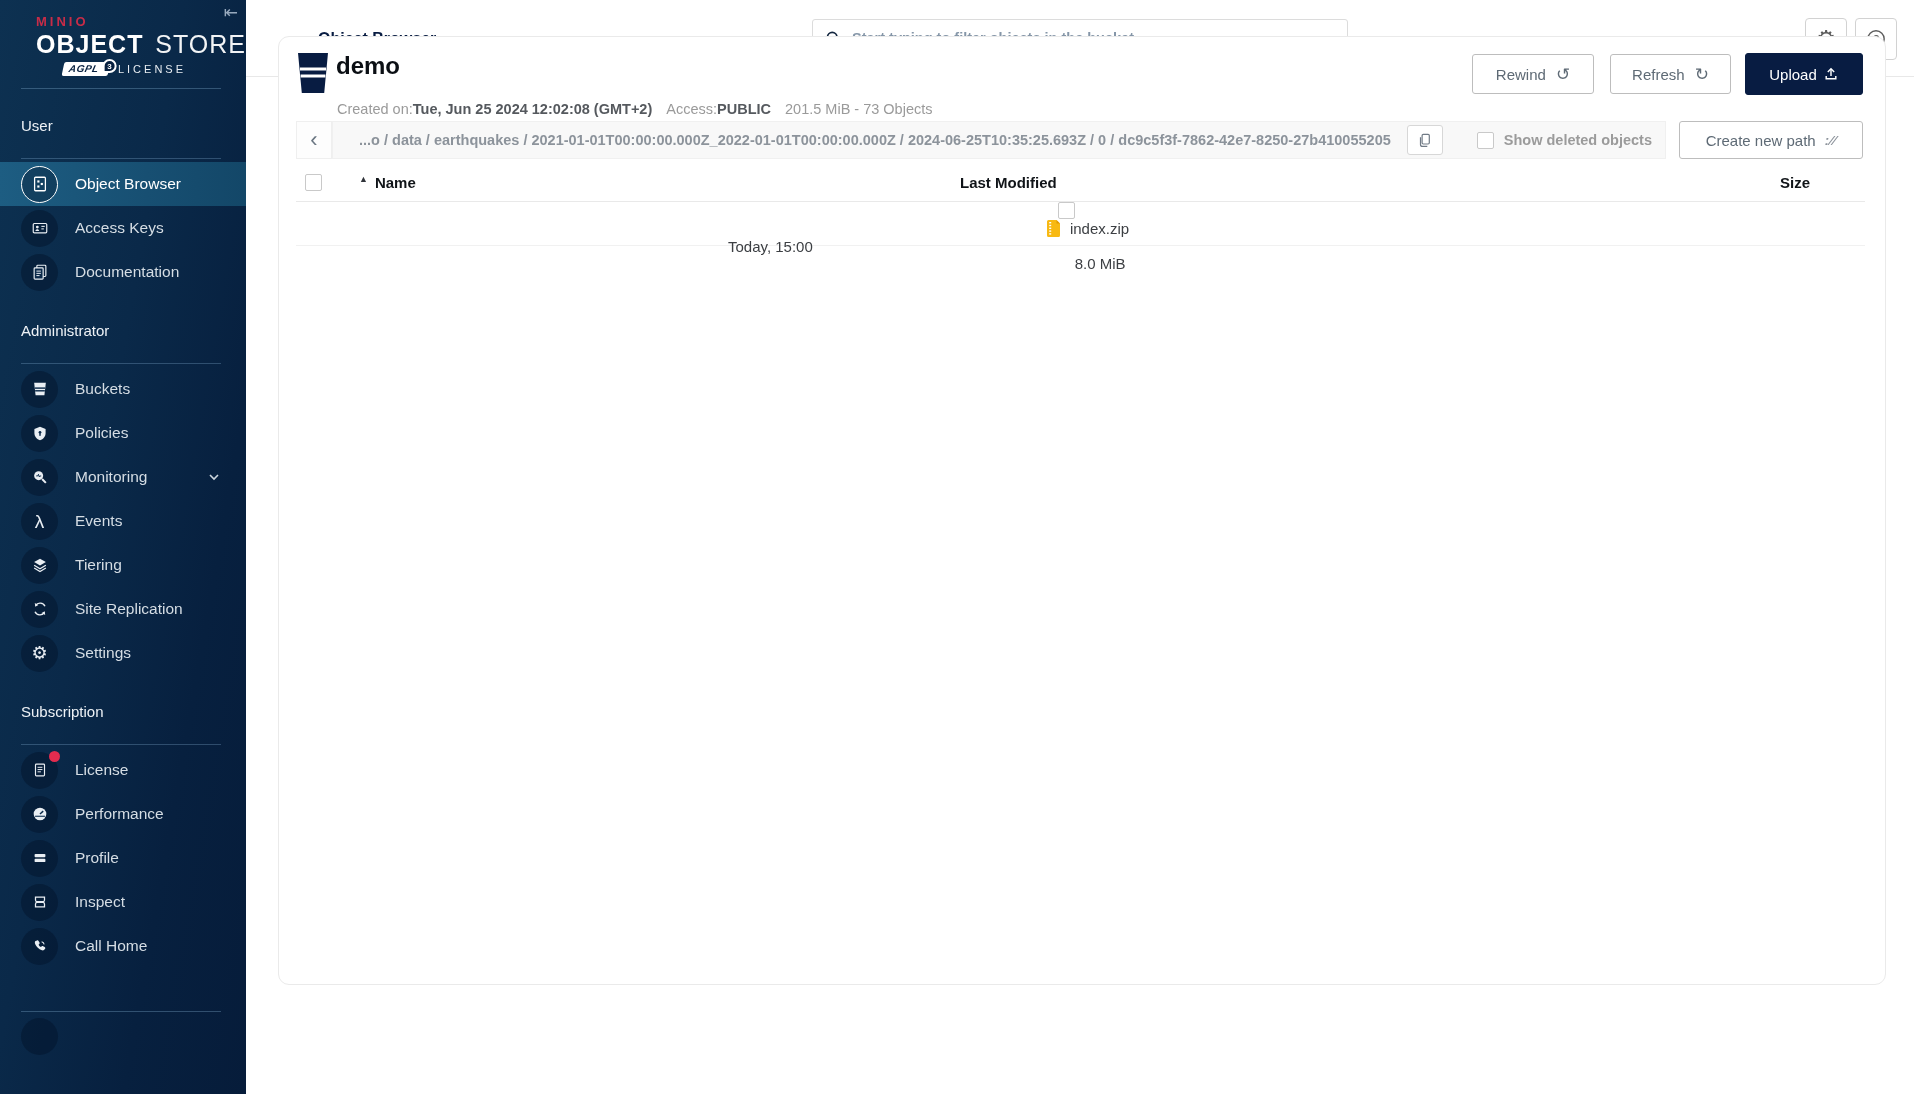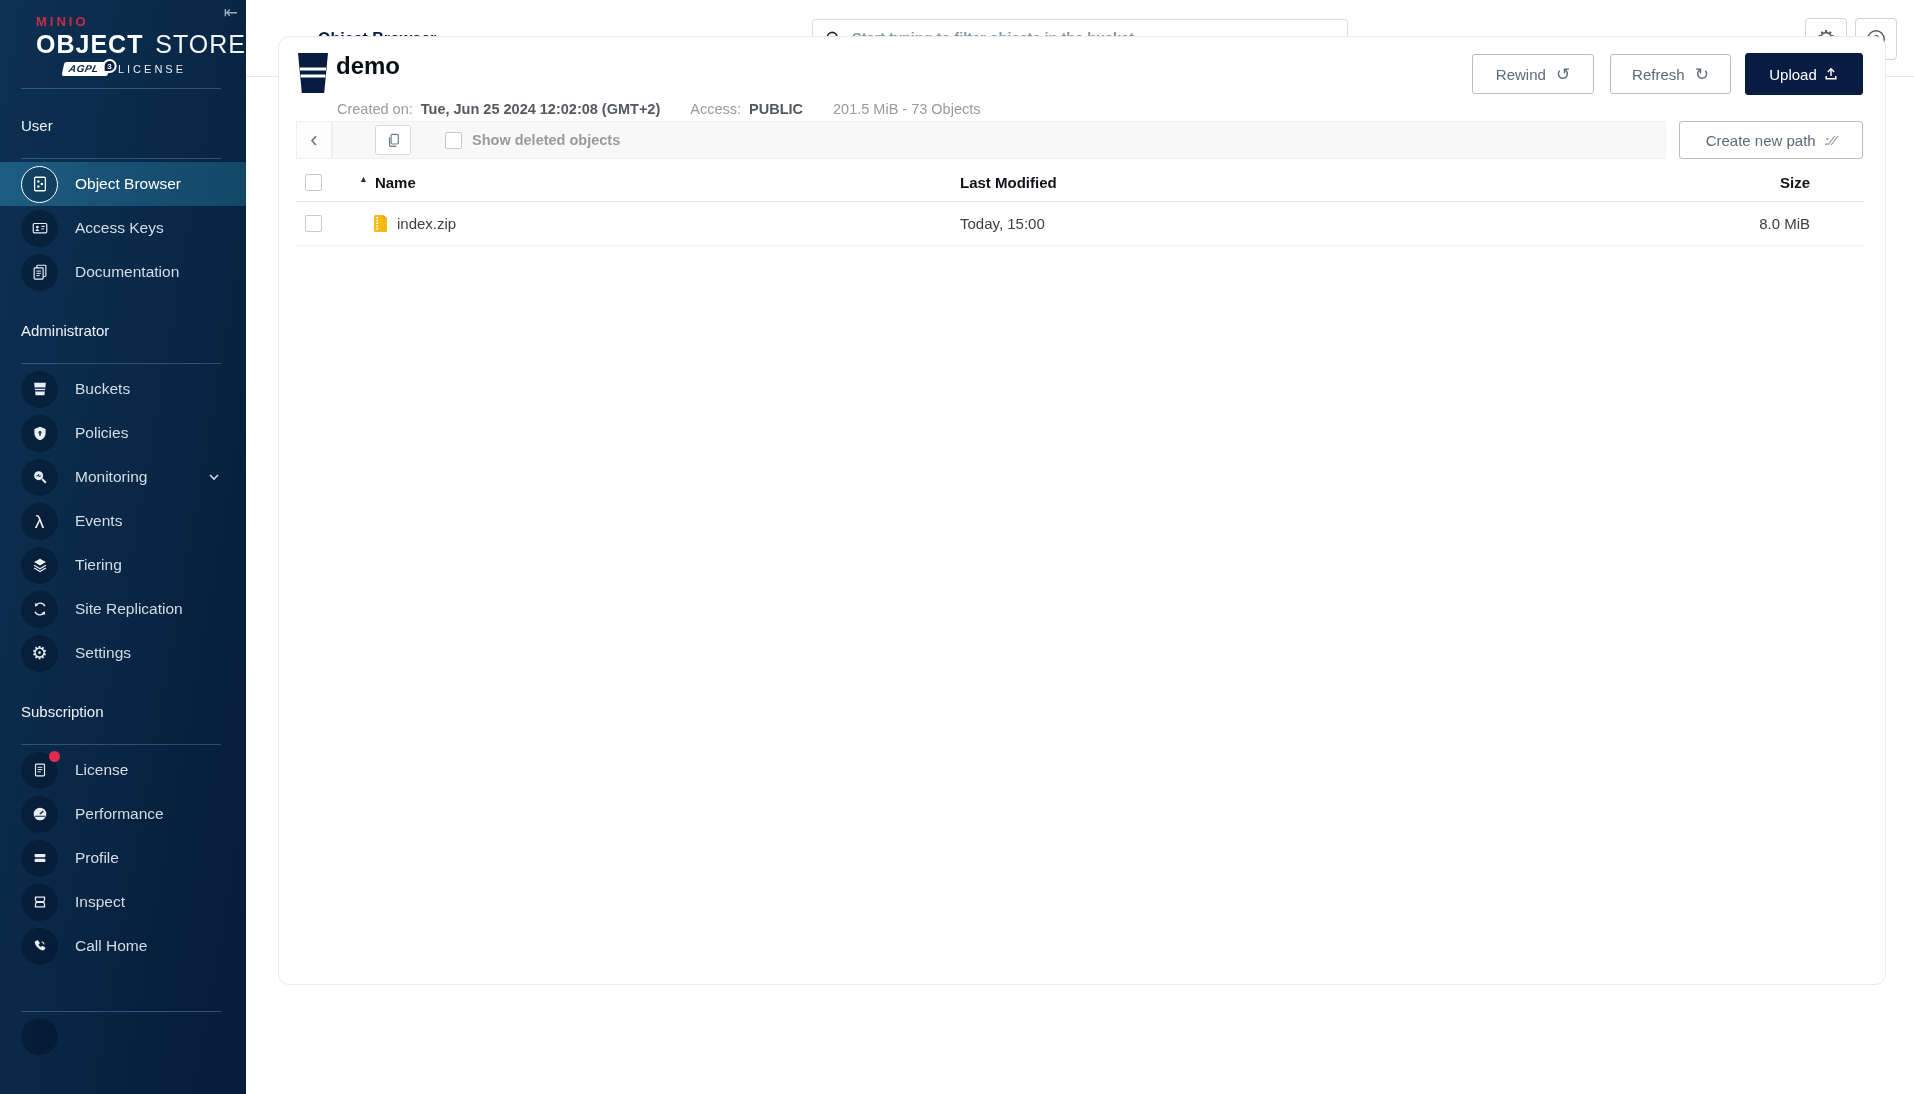--- a/index.html
+++ b/index.html
@@ -92,21 +92,21 @@
   .top-icon-btn.gear { right:67px; font-size:22px; }
   .top-icon-btn.help { right:17px; }
 
   
   .card {
     position:absolute; left:32px; top:36px; width:1608px; height:949px;
     border:1px solid #eaeaea; border-radius:11px; background:#fff;
   }
   .bucket-icon-big { position:absolute; left:17px; top:14px; }
   .bucket-title { position:absolute; left:57px; top:15px; font-size:24px; font-weight:bold; color:#0b0f14; }
-  .bucket-meta { position:absolute; left:58px; top:64px; font-size:14.5px; color:#9a9a9a; display:flex; gap:8px; align-items:center; white-space:nowrap; }
+  .bucket-meta { position:absolute; left:58px; top:64px; font-size:14.5px; color:#9a9a9a; display:flex; align-items:center; white-space:nowrap; }
   .bucket-meta .strong { color:#55595e; font-weight:bold; }
   .bucket-meta .gap { display:inline-block; width:14px; }
 
   .hdr-btn {
     position:absolute; top:17px; height:40px; border:1px solid #bdbdbd; border-radius:3px; background:#fff;
     color:#5e6a75; font-size:15px; font-family:"Liberation Sans",sans-serif;
     display:flex; align-items:center; justify-content:center; gap:10px; cursor:pointer;
   }
   .btn-rewind { left:1193px; width:122px; }
   .btn-refresh { left:1331px; width:121px; }
@@ -143,21 +143,21 @@
   .btn-create-path {
     position:absolute; top:84px; right:22px; width:184px; height:38px; background:#fff;
     border:1px solid #bdbdbd; border-radius:3px; color:#5e6a75; font-size:15px;
     display:flex; align-items:center; justify-content:center; gap:9px; cursor:pointer;
   }
   .path-icon { font-size:13px; font-weight:bold; font-style:italic; color:#8c939b; letter-spacing:1px; }
 
   
   .obj-table { position:absolute; left:17px; top:127px; right:20px; }
   .thead { display:flex; align-items:center; height:38px; border-bottom:1px solid #e9e9e9; }
-  .trow  { display:flex; align-items:center; height:44px; border-bottom:1px solid #f1f1f1; }
+  .trow  { display:flex; align-items:center; height:44px; border-bottom:1px solid #f1f1f1;flex-direction:column; }
   .col-check { width:63px; padding-left:9px; display:flex; align-items:center; }
   .col-name { flex:1; display:flex; align-items:center; }
   .col-mod { width:705px; }
   .col-size { width:200px; text-align:right; padding-right:55px; }
   .th { font-size:15px; font-weight:bold; color:#101418; }
   .td { font-size:15px; color:#3c3f43; }
   .sort-caret { font-size:9px; color:#30343a; margin-right:7px; position:relative; top:-4px; }
   .name-indent { width:14px; }
   .zip-icon { margin-right:9px; }
 
@@ -417,20 +417,21 @@
         <svg width="16" height="16" viewBox="0 0 20 20">
             <polyline points="6,7.5 10,3.5 14,7.5" stroke="#fff" stroke-width="1.8" fill="none"></polyline>
             <line x1="10" y1="3.8" x2="10" y2="12.5" stroke="#fff" stroke-width="1.8"></line>
             <path d="M4 12.5v3.5h12v-3.5" stroke="#fff" stroke-width="1.8" fill="none"></path>
           </svg>
       </span>
     </button>
 
     <div class="crumb-back">‹</div>
     <div class="crumb-bar">
+      <span class="crumb-path">...o / data / earthquakes / 2021-01-01T00:00:00.000Z_2022-01-01T00:00:00.000Z / 2024-06-25T10:35:25.693Z / 0 / dc9c5f3f-7862-42e7-8250-27b410055205</span>
       <span class="copy-btn">
         <svg width="15" height="16" viewBox="0 0 18 20">
             <rect x="6" y="3" width="9" height="12" rx="1.5" fill="none" stroke="#707a85" stroke-width="1.5"></rect>
             <path d="M4 6.5v9A2.5 2.5 0 0 0 6.5 18h6" fill="none" stroke="#707a85" stroke-width="1.5"></path>
           </svg>
       </span>
       <span class="show-deleted">
         <span class="checkbox"></span>
         <span class="show-deleted-label">Show deleted objects</span>
       </span>

